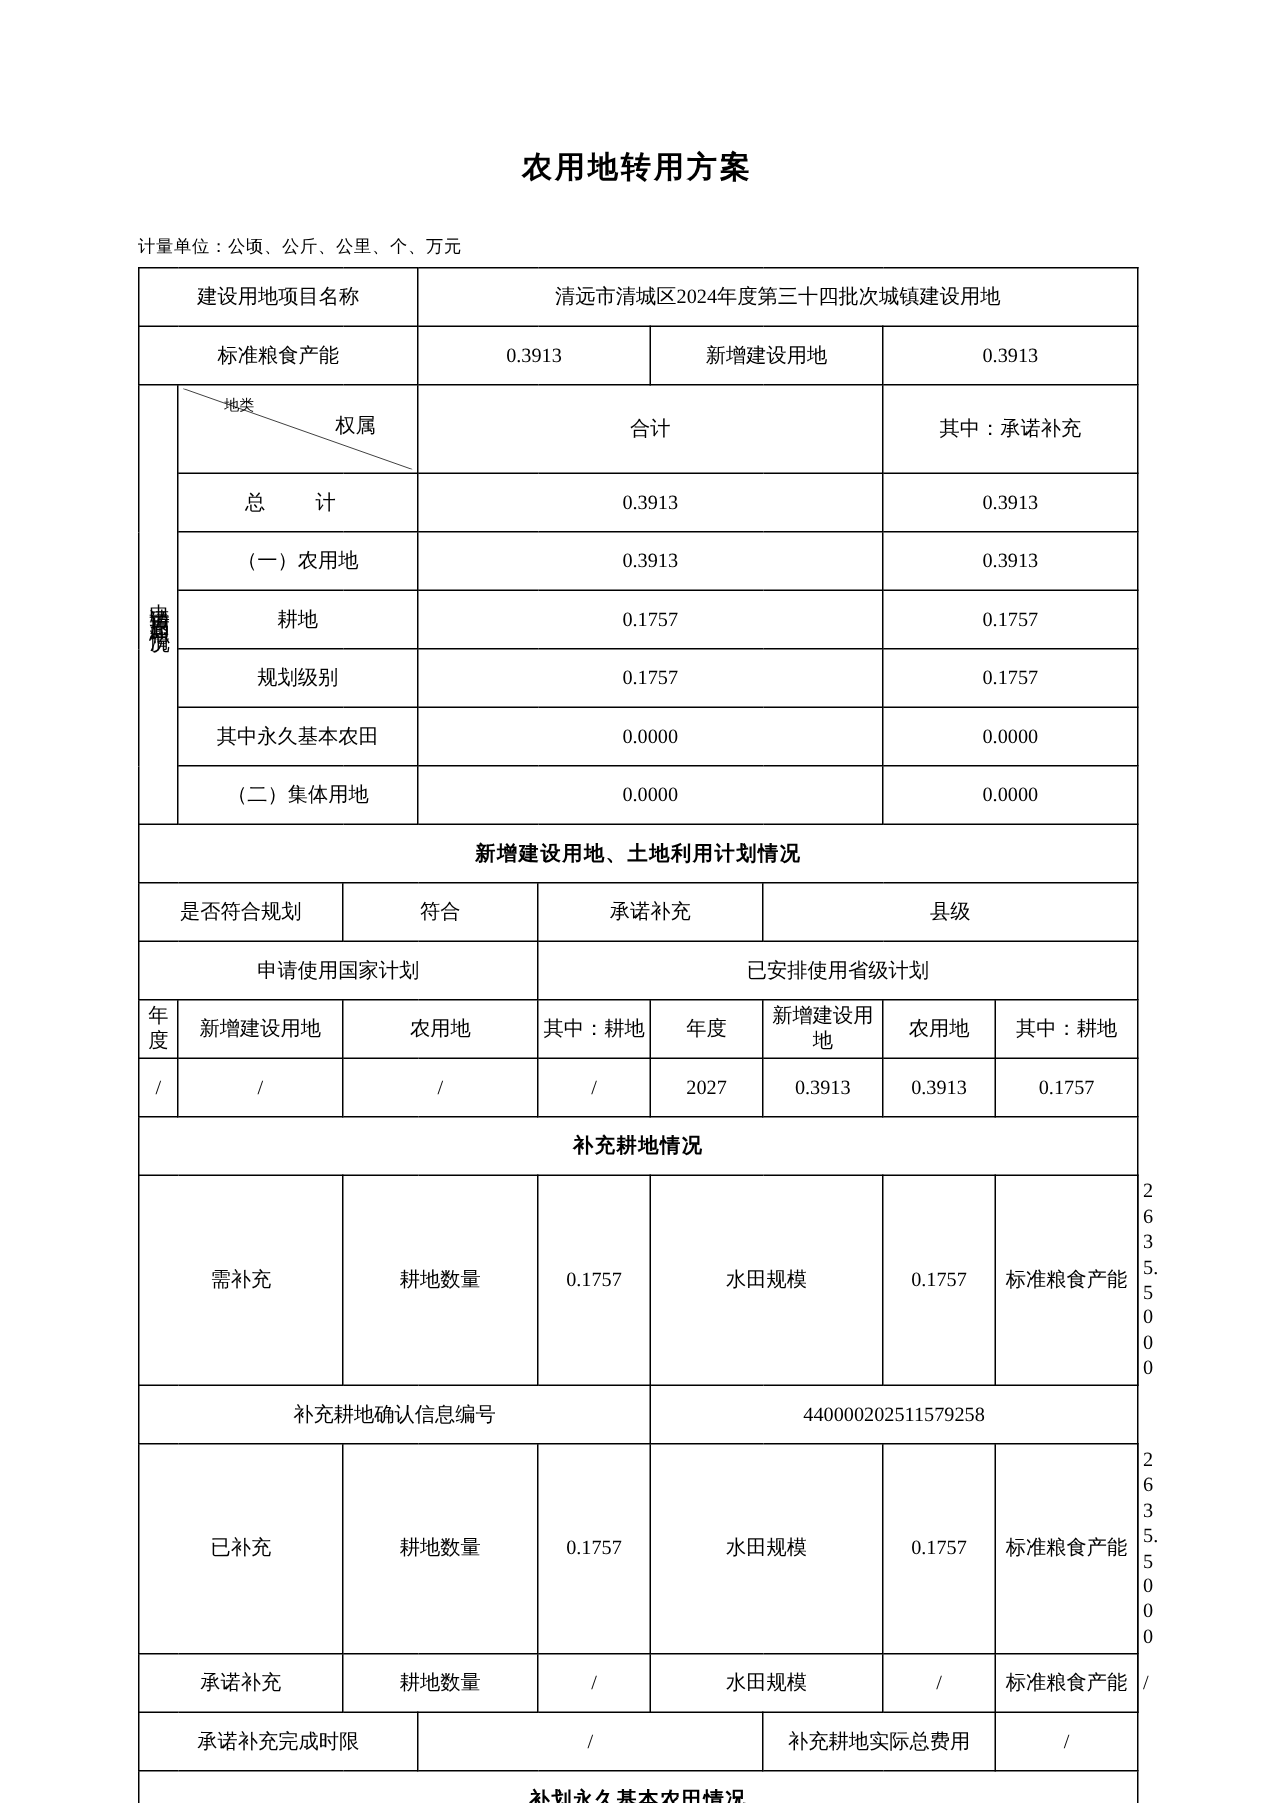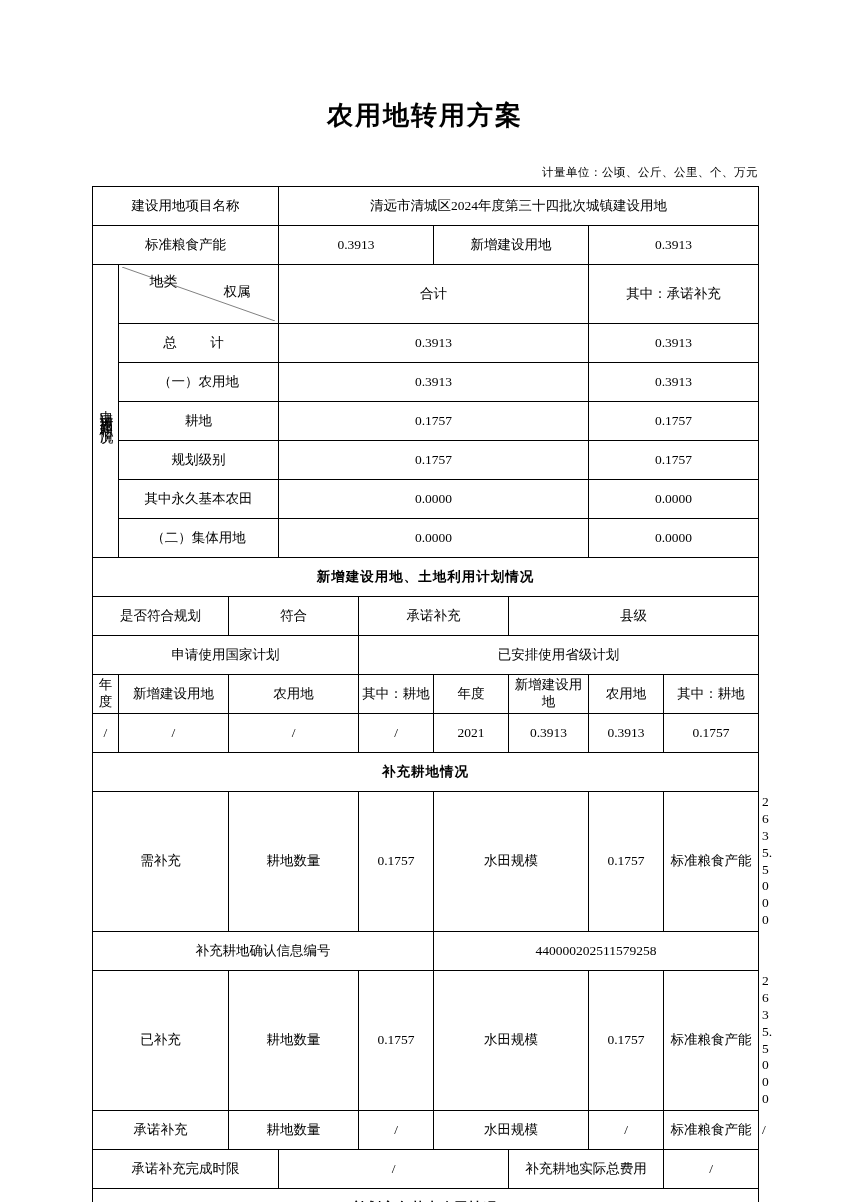--- a/index.html
+++ b/index.html
@@ -16,29 +16,28 @@
   }
   .page {
     width: 850px;
     height: 1202px;
     box-sizing: border-box;
     padding: 0 92px;
     position: relative;
   }
   .doc-title {
     text-align: center;
-    font-size: 26px;
+    font-size: 20px;
     font-weight: bold;
     letter-spacing: 2px;
     margin-top: 98px;
     margin-bottom: 0;
     font-family: "Liberation Serif", "DejaVu Serif", serif;
   }
   .unit-note {
-    text-align: right;
     font-size: 11.5px;
     margin-top: 32px;
     margin-bottom: 6px;
     letter-spacing: 0.5px;
   }
   table.main {
     border-collapse: collapse;
     width: 666px;
     table-layout: fixed;
   }
@@ -85,21 +84,21 @@
   }
   .diag-box svg {
     position: absolute;
     left: 0; top: 0;
     width: 100%; height: 100%;
   }
   .diag-tl {
     position: absolute;
     left: 18%;
     top: 6px;
-    font-size: 14px;
+    font-size: 10px;
   }
   .diag-br {
     position: absolute;
     right: 16%;
     bottom: 20px;
     font-size: 13.5px;
   }
   .small2 {
     font-size: 12px;
     line-height: 1.15;
@@ -214,21 +213,21 @@
       <td>新增建设用地</td>
       <td>农用地</td>
       <td>其中：耕地</td>
     </tr>
 
     <tr>
       <td>/</td>
       <td>/</td>
       <td colspan="2">/</td>
       <td>/</td>
-      <td>2021</td>
+      <td>2027</td>
       <td>0.3913</td>
       <td>0.3913</td>
       <td>0.1757</td>
     </tr>
 
     <tr>
       <td class="section" colspan="9">补充耕地情况</td>
     </tr>
 
     <tr>

